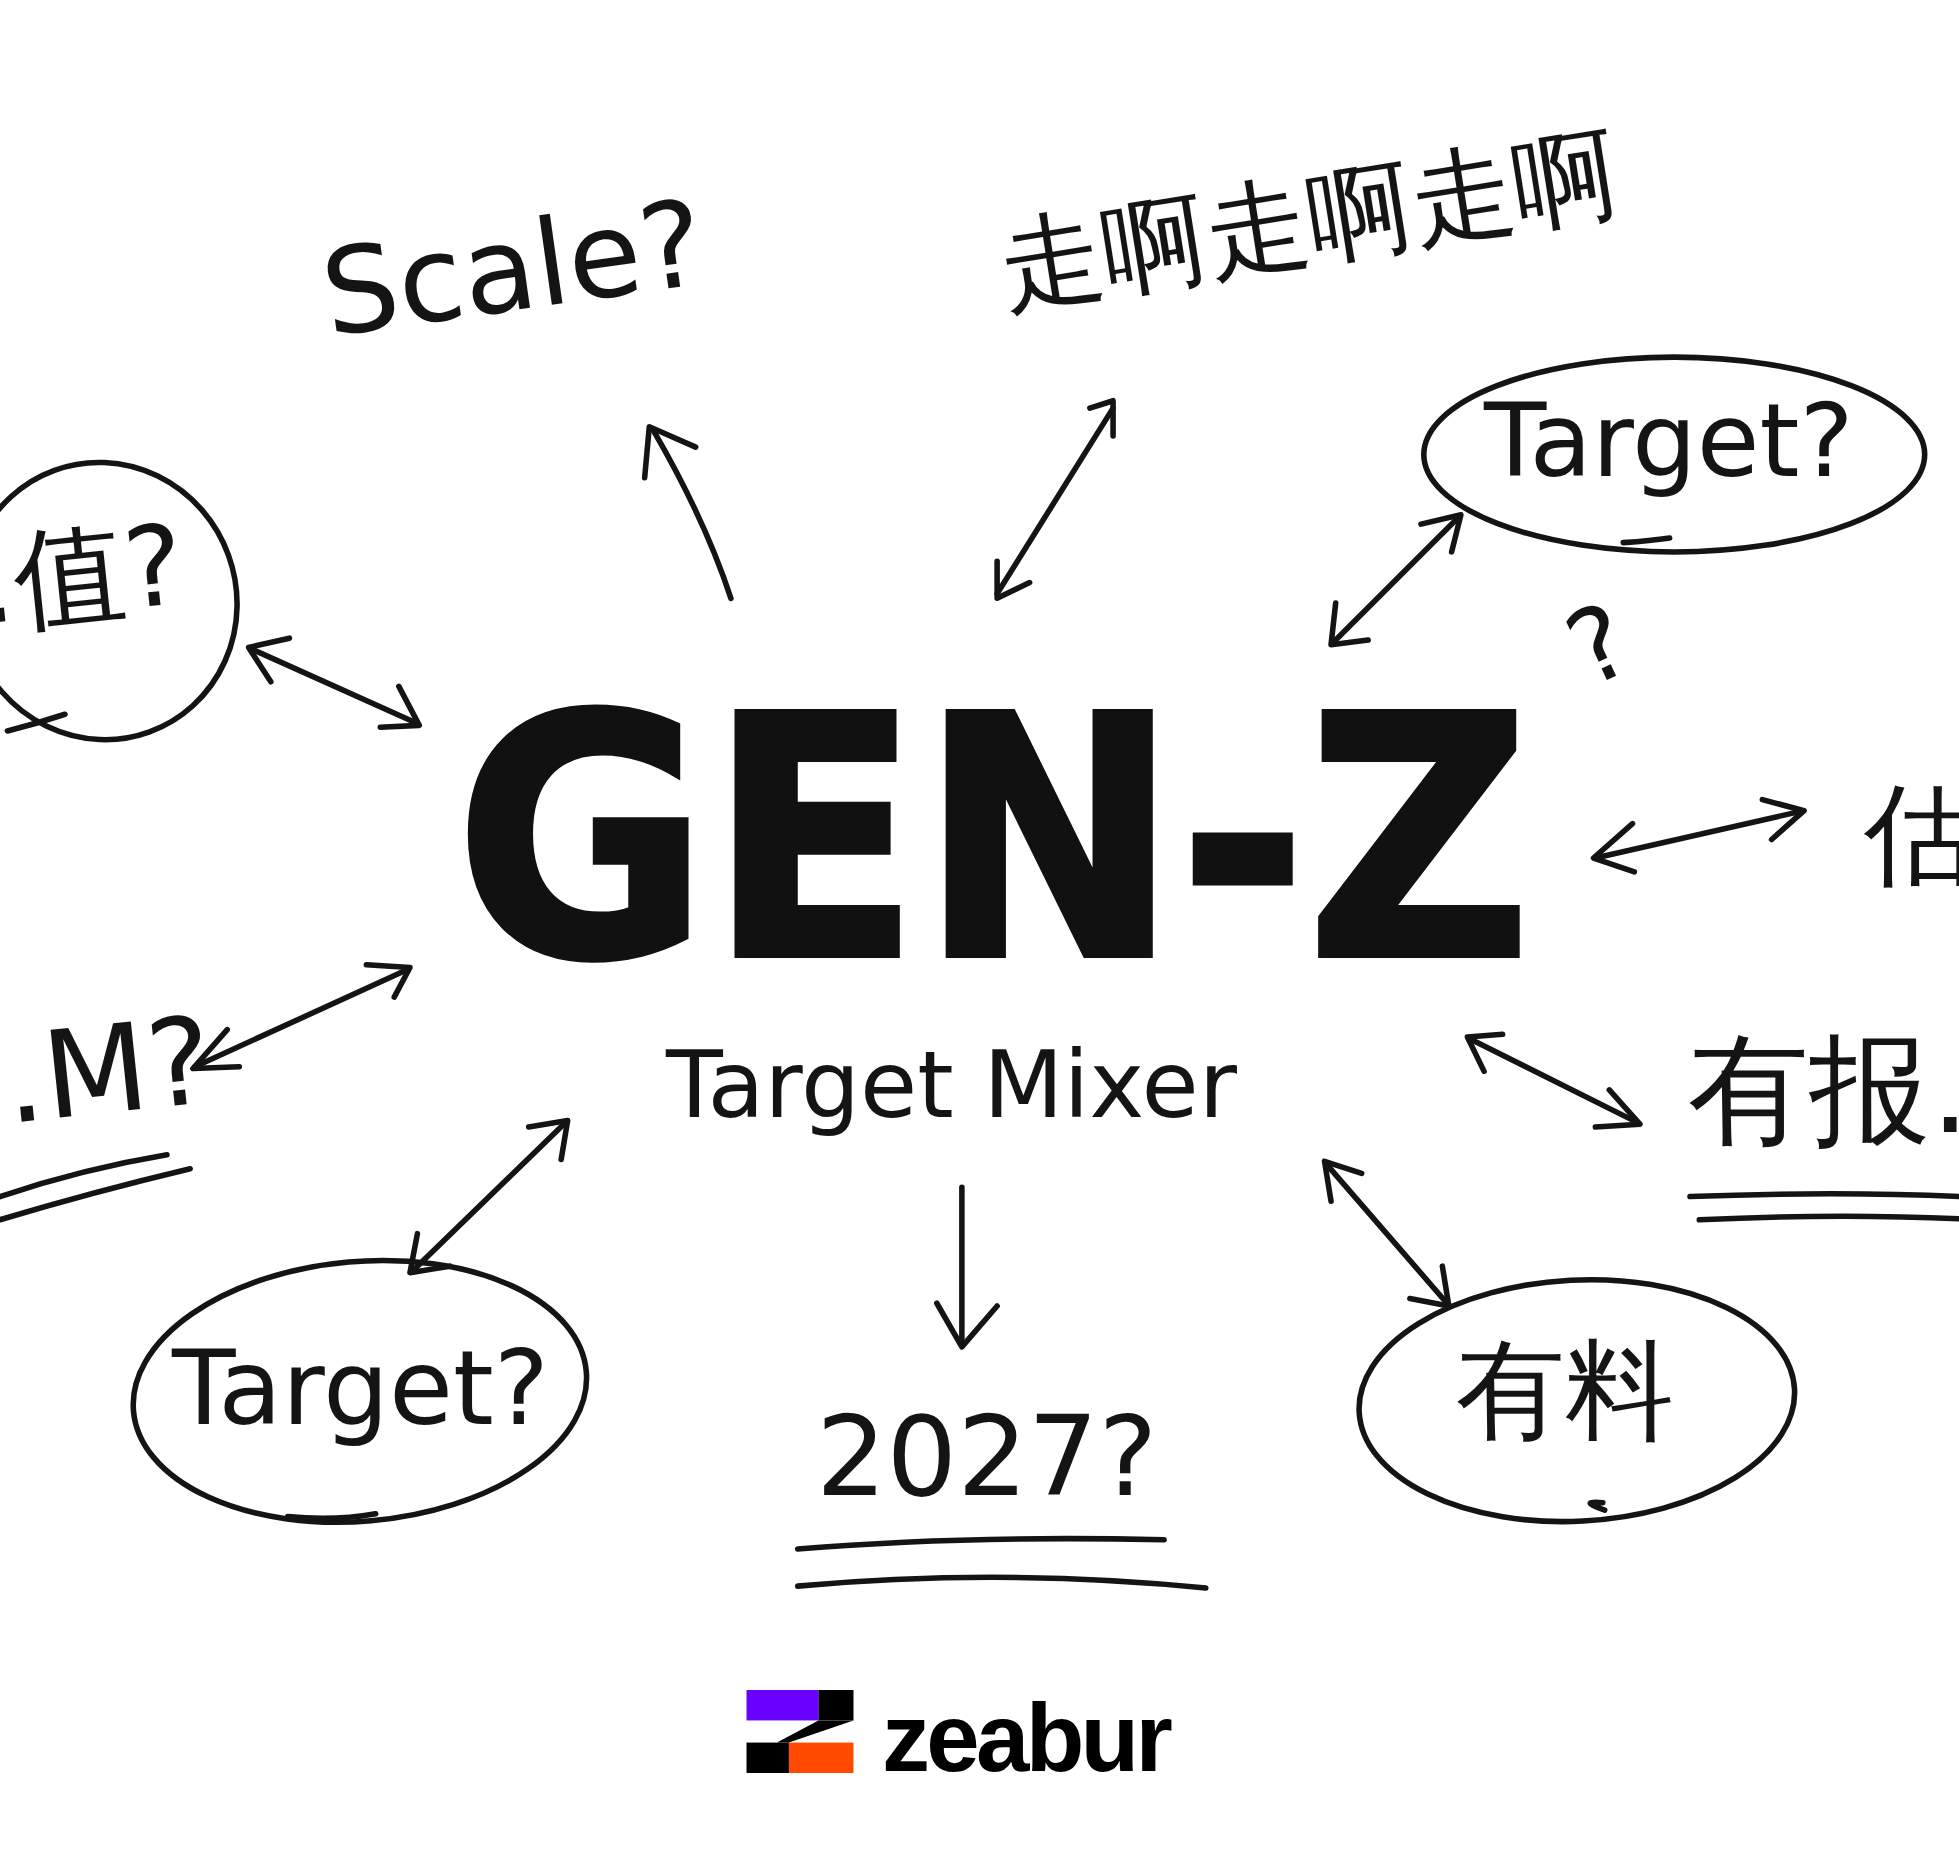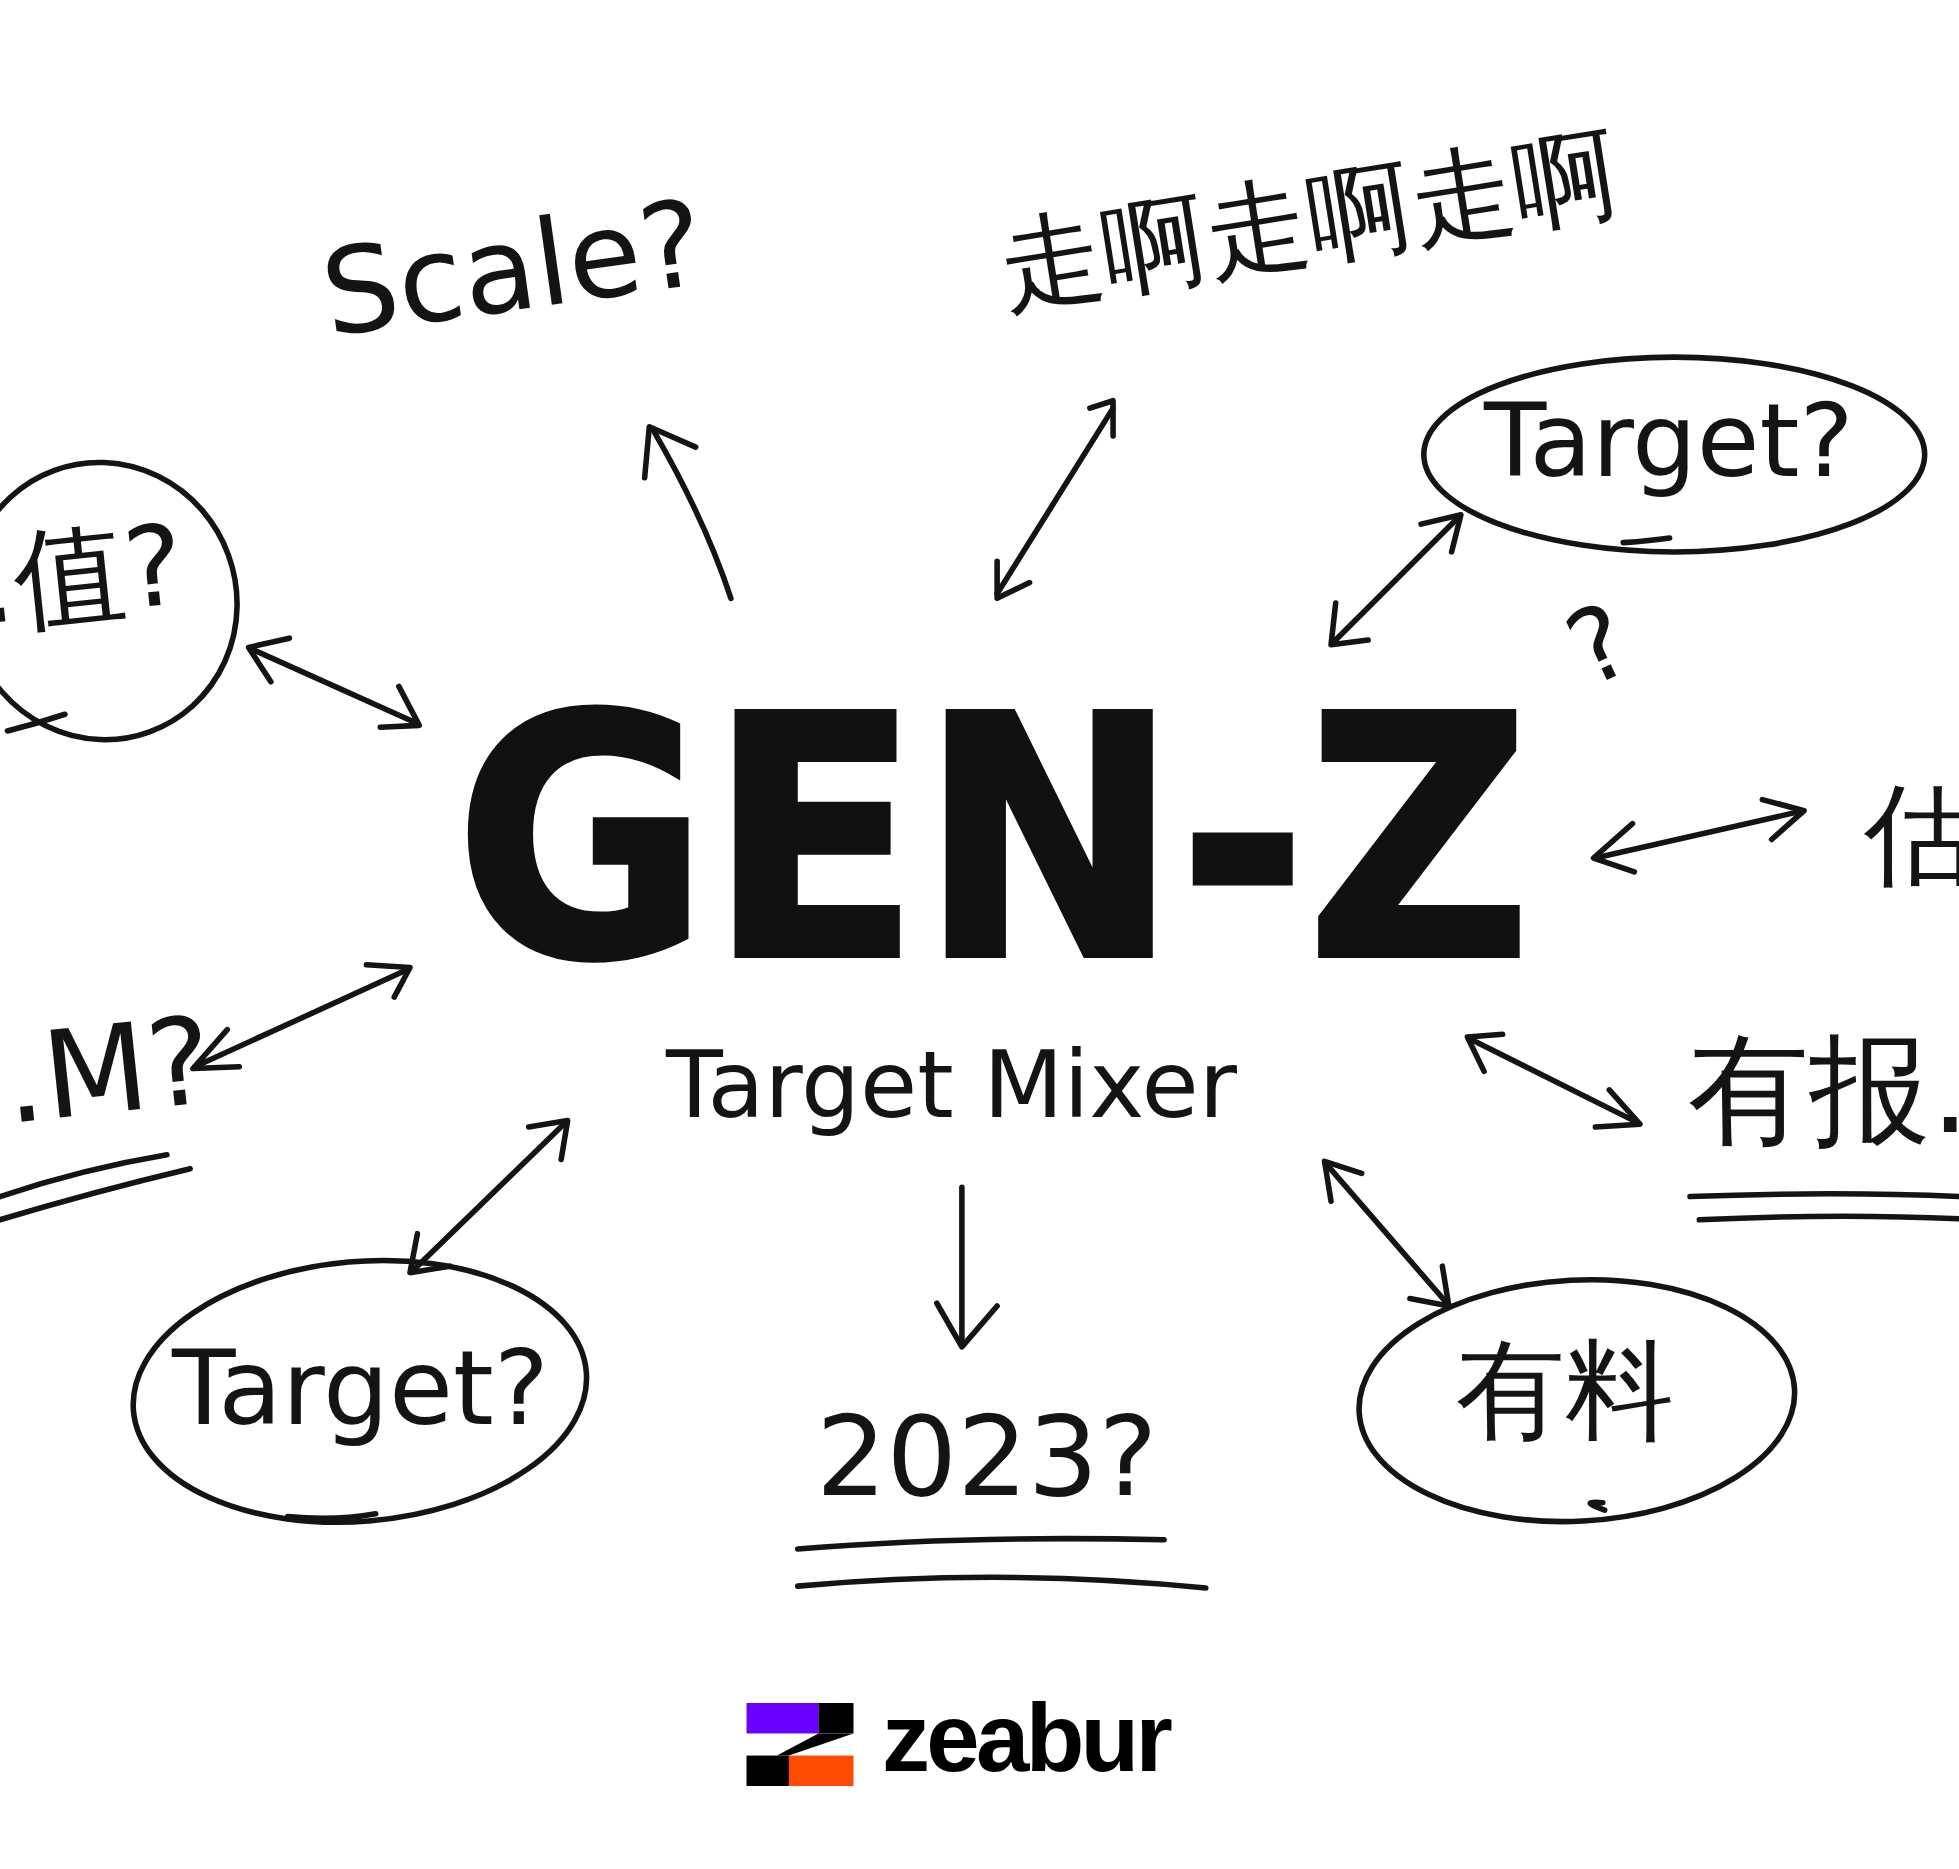--- a/index.html
+++ b/index.html
@@ -1,21 +1,21 @@
 <!DOCTYPE html>
 <html style="font-size:15px"><head>
 <meta charset="utf-8">
 <style>
   html, body { margin: 0; padding: 0; background: #ffffff; }
   body { width: 1959px; height: 1870px; position: relative; overflow: hidden; font-family: "DejaVu Sans", sans-serif; color: #111; }
   .canvas { position: absolute; left: 0; top: 0; width: 1959px; height: 1870px; }
   .hw { position: absolute; white-space: nowrap; color: #141414; font-family: "DejaVu Sans", sans-serif; font-weight: 400; line-height: 1; }
   .svg-layer { position: absolute; left: 0; top: 0; width: 1959px; height: 1870px; pointer-events: none; }
   .title-main { position: absolute; left: 455px; top: 649px; width: 1076px; height: 334px; }
-  .logo { position: absolute; left: 746px; top: 1690px; display: flex; align-items: flex-end; }
+  .logo { position: absolute; left: 746px; top: 1690px; display: flex; align-items: flex-start; }
   .logo-mark { width: 108px; height: 83px; position: relative; }
   .logo-word { font-family: "Liberation Sans", sans-serif; font-weight: 700; font-size: 96px; letter-spacing: -3.7px; color: #000; margin-left: 28px; line-height: 1; }
 </style>
 </head>
 <body>
 
 <div class="canvas">
 
   <svg class="svg-layer" viewBox="0 0 2112 2016" xmlns="http://www.w3.org/2000/svg">
     <g fill="none" stroke="#141414" stroke-width="6" stroke-linecap="round" stroke-linejoin="round">
@@ -90,21 +90,21 @@
   <div class="hw" style="left:1572px; top:594px; font-size:102px; transform: rotate(-25deg);">?</div>
 
   <div class="hw" style="left:1864px; top:779px; font-size:111px;">估…</div>
 
   <div class="hw" style="left:-83px; top:1030px; font-size:121px; transform: rotate(-6deg); transform-origin:left top;">…M?</div>
 
   <div class="hw" style="left:1688px; top:1030px; font-size:121px;">有报…</div>
 
   <div class="hw" style="left:172px; top:1336px; font-size:104px;">Target?</div>
 
-  <div class="hw" style="left:816px; top:1401px; font-size:111px;">2023?</div>
+  <div class="hw" style="left:816px; top:1401px; font-size:111px;">2027?</div>
 
   <div class="hw" style="left:1456px; top:1336px; font-size:109px;">有料</div>
 
   <svg class="title-main" viewBox="0 0 1160 360" xmlns="http://www.w3.org/2000/svg">
     <text x="0" y="330" font-family="DejaVu Sans, sans-serif" font-weight="700" font-size="360" textLength="1160" lengthAdjust="spacingAndGlyphs" fill="#111" stroke="#111" stroke-width="6">GEN-Z</text>
   </svg>
 
   <div class="hw" style="left:666px; top:1039px; font-size:93px;">Target Mixer</div>
 
   <div class="logo">

